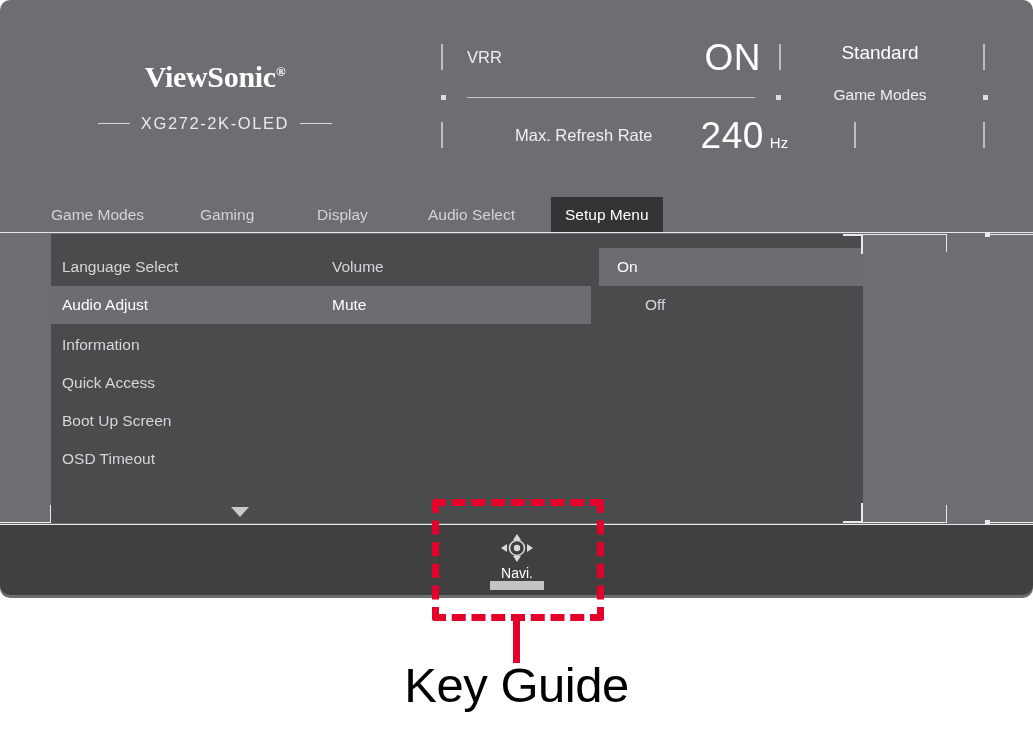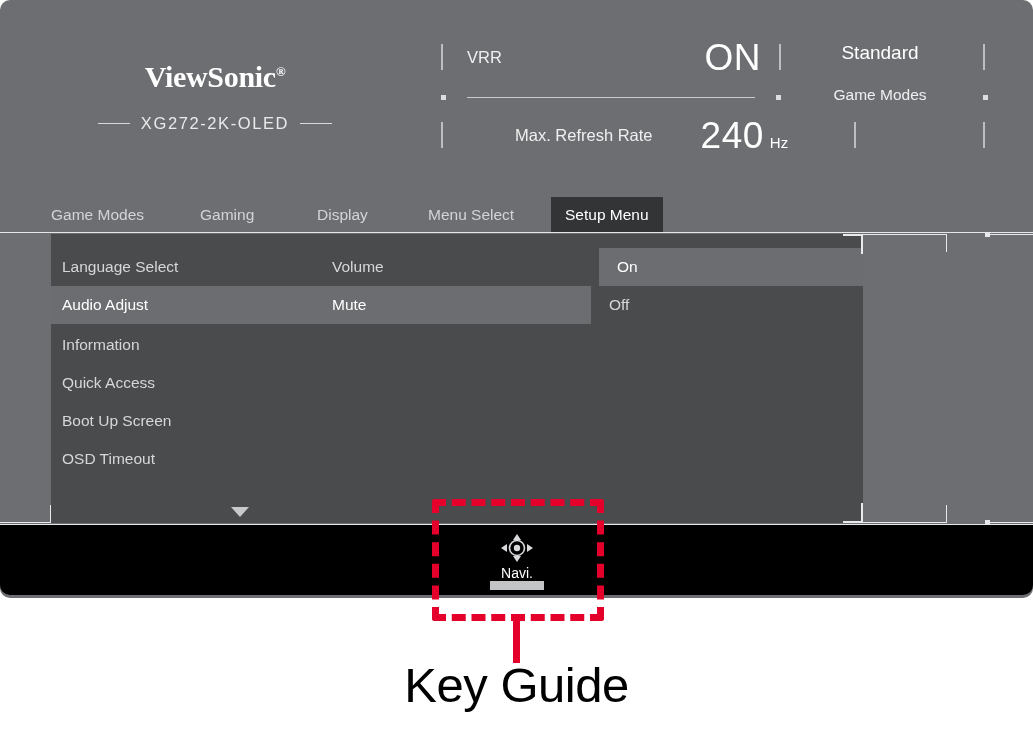--- a/index.html
+++ b/index.html
@@ -243,21 +243,21 @@
   
   #col-1 .menu-row:nth-child(1) { margin-top: 14px; }
   #col-1 .menu-row:nth-child(n+2) { margin-top: 0; }
   #col-1 .menu-row:nth-child(3) { margin-top: 2px; }
   #col-1 .menu-row:nth-child(4) { margin-top: 0px; }
   #col-1 .menu-row:nth-child(5) { margin-top: 0px; }
   #col-1 .menu-row:nth-child(6) { margin-top: 0px; }
 
   #col-2 .menu-row:nth-child(1) { margin-top: 14px; }
   #col-3 .menu-row:nth-child(1) { margin-top: 14px; }
-  #col-3 .menu-row { padding-left: 18px; }
+  #col-3 .menu-row { padding-left: 18px; margin-left: 36px; }
   #col-3 .menu-row.selected {
     margin-left: 8px;
     width: 264px;
   }
 
   
   #scroll-down {
     position: absolute;
     left: 180px; bottom: 6px;
     width: 0; height: 0;
@@ -311,21 +311,21 @@
   }
 
   
   #keyguide {
     position: absolute;
     left: 0; top: 524px;
     width: 1033px;
     height: 71px;
     border-top: 1px solid #e6e7e8;
     border-radius: 0 0 10px 10px;
-    background: #000000;
+    background: #404040;
   }
   #navi-btn {
     position: absolute;
     left: 487px; top: 8px;
     width: 60px;
     text-align: center;
   }
   #navi-icon {
     position: relative;
     width: 44px; height: 30px;
@@ -422,21 +422,21 @@
       <span class="tick2 a"></span>
       <span class="dot2"></span>
       <span class="tick2 b"></span>
     </div>
   </div>
 
   <div id="tabbar">
     <div class="tab" style="left:51px;">Game Modes</div>
     <div class="tab" style="left:200px;">Gaming</div>
     <div class="tab" style="left:317px;">Display</div>
-    <div class="tab" style="left:428px;">Menu Select</div>
+    <div class="tab" style="left:428px;">Audio Select</div>
     <div class="tab active" style="left:551px;">Setup Menu</div>
     <div id="tab-underline"></div>
   </div>
 
   <div id="frame-lines">
     <div class="hline" style="left:863px; top:0; width:84px;"></div>
     <div class="vstub" style="left:946px; top:0; height:18px;"></div>
     <div class="hline" style="left:863px; top:288px; width:84px;"></div>
     <div class="vstub" style="left:946px; top:271px; height:18px;"></div>
     <div class="hline" style="left:0; top:288px; width:51px;"></div>

